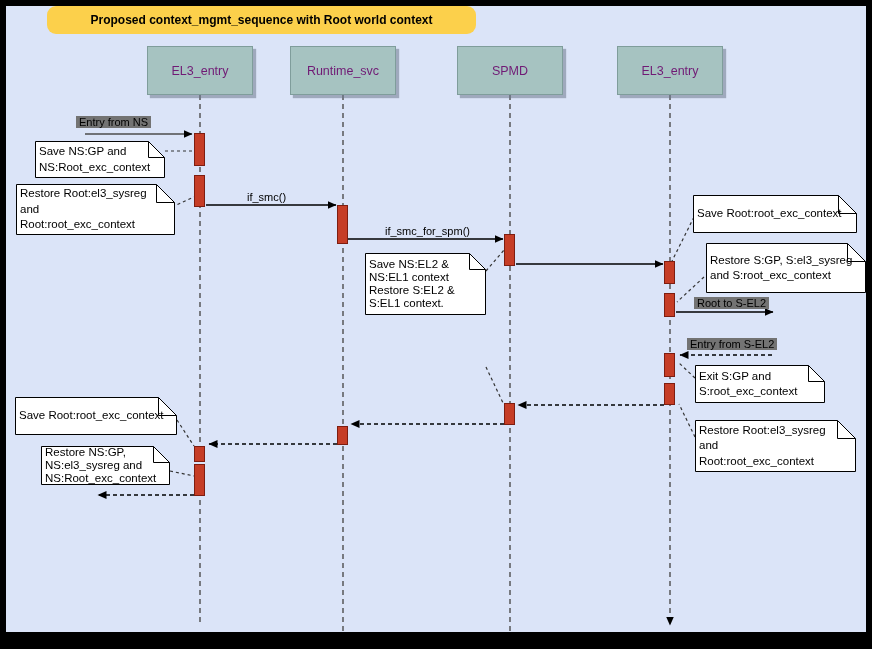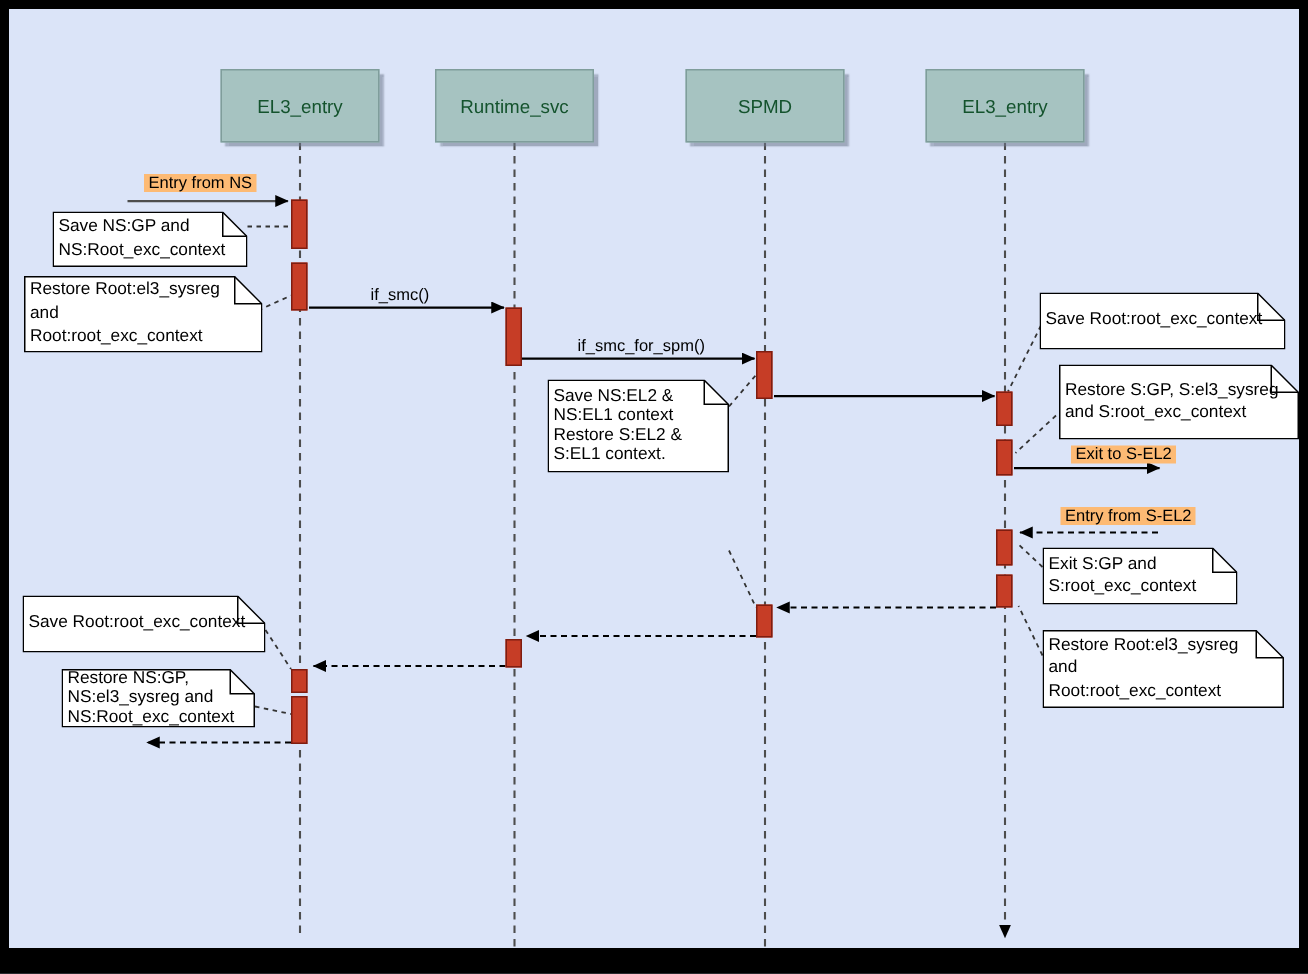--- a/index.html
+++ b/index.html
@@ -12,37 +12,37 @@
   .title{position:absolute;left:41px;top:0px;width:429px;height:28px;
          background:var(--c-title_bg,#fcd04b);border-radius:9px;
          display:flex;align-items:center;justify-content:center;
          font-size:12px;font-weight:bold;color:#000;}
 
   .actor{position:absolute;top:40px;width:106px;height:49px;
          background:var(--c-actor_fill,#a6c3c1);
          border:1px solid var(--c-actor_border,#7f9d9b);
          box-shadow:3px 3px 1px rgba(110,120,140,.55);
          display:flex;align-items:center;justify-content:center;
-         font-size:12.5px;color:#14532d;box-sizing:border-box;}
+         font-size:12.5px;color:#701a75;box-sizing:border-box;}
 
   .bar{position:absolute;width:11px;box-sizing:border-box;
        background:var(--c-activation_fill,#c63d26);
        border:1.5px solid var(--c-activation_border,#7e1d10);}
 
   .note{position:absolute;}
   .note svg{position:absolute;left:0;top:0;}
   .note .txt{position:absolute;left:0;top:0;width:100%;height:100%;
              display:flex;flex-direction:column;justify-content:center;
              padding:1px 0 1px 4px;box-sizing:border-box;
              font-size:11.5px;line-height:15.5px;color:#000;}
   .note .txt.tight{line-height:13px;}
   .note .txt span{white-space:nowrap;}
 
   .elabel{position:absolute;font-size:11px;color:#000;white-space:nowrap;}
-  .elabel.wbg{background:#fdba74;padding:0 3px;margin-left:20px;}
+  .elabel.wbg{background:#737373;padding:0 3px;}
 </style>
 </head>
 <body>
 
 <div id="frame">
 <div id="canvas">
 
   <svg class="layer">
     <defs>
       <marker id="mArr" markerUnits="userSpaceOnUse" markerWidth="10" markerHeight="9" refX="8.5" refY="4" orient="auto">
@@ -80,20 +80,21 @@
       <line x1="688" y1="211" x2="666" y2="255"></line>
       <line x1="698" y1="271" x2="671" y2="296"></line>
       <line x1="689" y1="372" x2="672" y2="356"></line>
       <line x1="689" y1="431" x2="673" y2="398"></line>
       <line x1="480" y1="361" x2="498" y2="399"></line>
       <line x1="171" y1="414" x2="188" y2="440"></line>
       <line x1="164" y1="465" x2="188" y2="470"></line>
     </g>
   </svg>
 
+  <div class="title">Proposed context_mgmt_sequence with Root world context</div>
 
   <div class="actor" style="left:141px;">
     <span>EL3_entry</span>
   </div>
   <div class="actor" style="left:284px;">
     <span>Runtime_svc</span>
   </div>
   <div class="actor" style="left:451px;">
     <span>SPMD</span>
   </div>
@@ -110,21 +111,21 @@
   <div class="bar" style="left:658px;top:347px;height:24px;"></div>
   <div class="bar" style="left:658px;top:377px;height:22px;"></div>
   <div class="bar" style="left:498px;top:397px;height:22px;"></div>
   <div class="bar" style="left:331px;top:420px;height:19px;"></div>
   <div class="bar" style="left:188px;top:440px;height:16px;"></div>
   <div class="bar" style="left:188px;top:458px;height:32px;"></div>
 
   <span class="elabel wbg" style="left:70px;top:110px;">Entry from NS</span>
   <span class="elabel" style="left:241px;top:185px;">if_smc()</span>
   <span class="elabel" style="left:379px;top:219px;">if_smc_for_spm()</span>
-  <span class="elabel wbg" style="left:688px;top:291px;">Exit to S-EL2</span>
+  <span class="elabel wbg" style="left:688px;top:291px;">Root to S-EL2</span>
   <span class="elabel wbg" style="left:681px;top:332px;">Entry from S-EL2</span>
 
   <div class="note" style="left:29px;top:135px;width:130px;height:37px;">
     <svg width="130" height="37">
           <path d="M0.5,0.5 L113.5,0.5 L129.5,16.5 L129.5,36.5 L0.5,36.5 Z" fill="#fff" stroke="#000"></path>
           <path d="M113.5,0.5 L113.5,16.5 L129.5,16.5" fill="none" stroke="#000"></path>
         </svg>
     <div class="txt">
           <span>Save NS:GP and</span>
           <span>NS:Root_exc_context</span>

